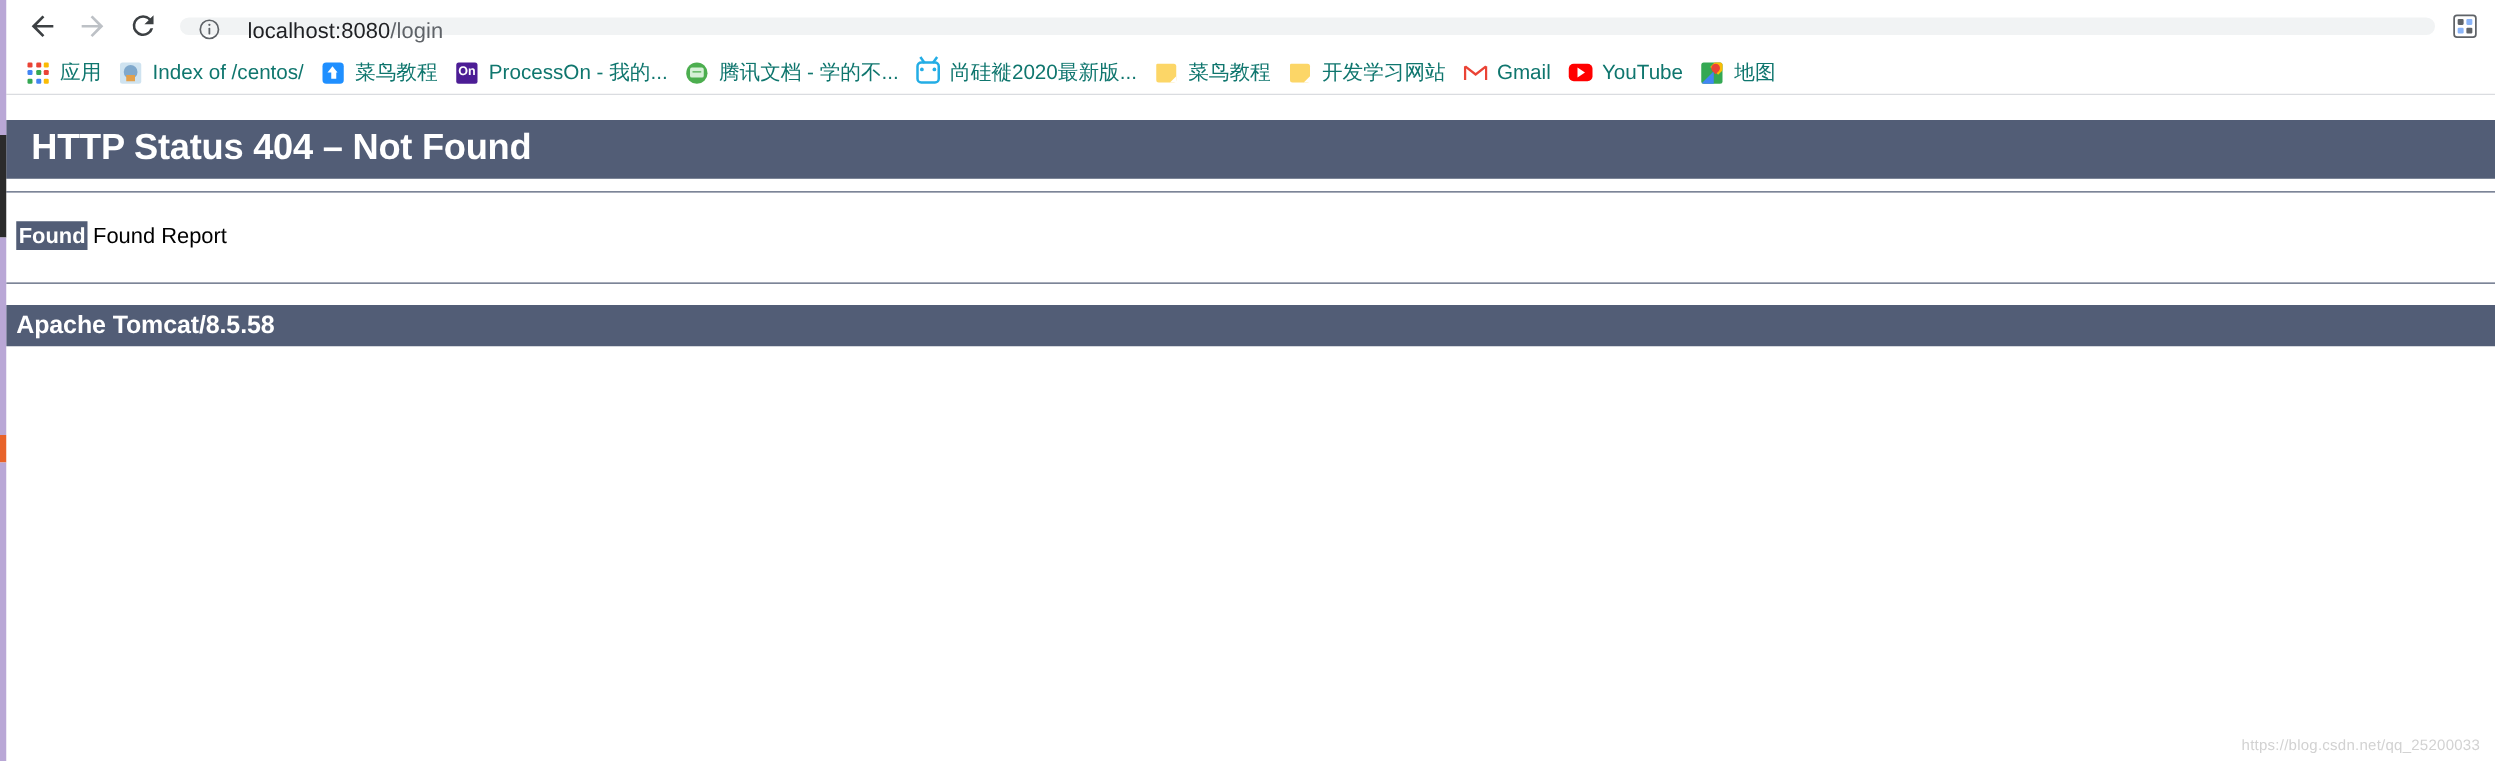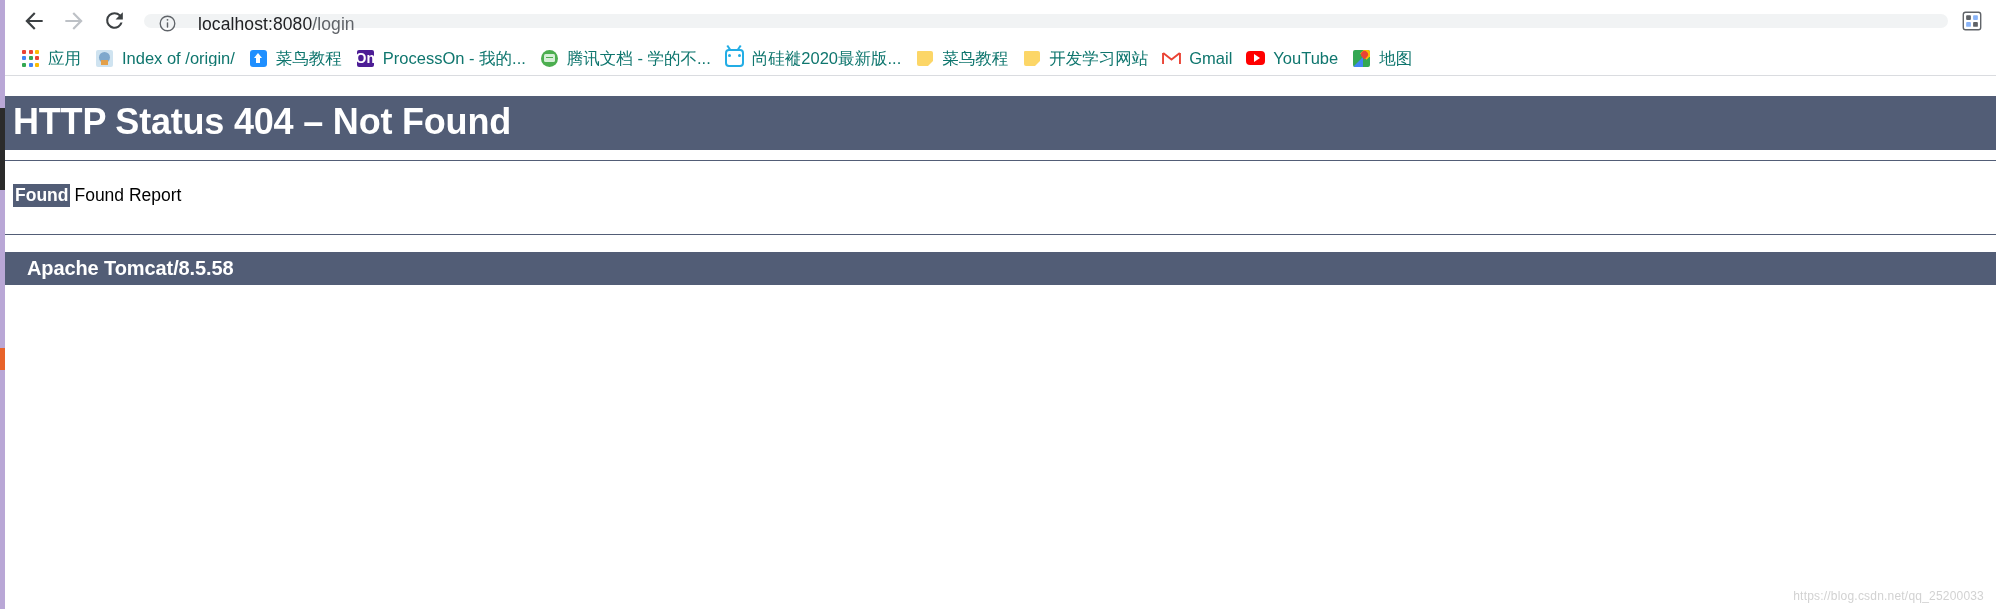--- a/index.html
+++ b/index.html
@@ -167,28 +167,28 @@
   }
 
   .tomcat-bar {
     background: #525d76;
     color: #ffffff;
     font-weight: bold;
     font-family: "Liberation Sans", sans-serif;
   }
   .tomcat-h1 {
     margin: 19px 0 0 0;
-    padding: 7px 0 9px 13px;
-    font-size: 36px;
+    padding: 7px 0 9px 25px;
+    font-size: 29px;
     line-height: 1.06;
     letter-spacing: -0.2px;
   }
   .tomcat-h3 {
     margin: 17px 0 0 0;
-    padding: 5px 0 6px 27px;
+    padding: 5px 0 6px 13px;
     font-size: 20px;
     line-height: 1.1;
     letter-spacing: -0.1px;
   }
 
   hr.sep {
     border: none;
     border-top: 1px solid #525d76;
     margin: 10px 0 0 0;
     height: 0;
@@ -321,36 +321,36 @@
       <span class="bm-label">应用</span>
     </div>
 
     <div class="bm">
       <span class="bm-ico">
         <span class="sq" style="background:#cfe3f0;position:relative;overflow:hidden;display:block">
           <span style="position:absolute;left:3px;top:2px;width:11px;height:11px;border-radius:50%;background:#7fa8cc"></span>
           <span style="position:absolute;left:5px;top:10px;width:7px;height:5px;background:#e3a04a"></span>
         </span>
       </span>
-      <span class="bm-label">Index of /origin/</span>
+      <span class="bm-label">Index of /centos/</span>
     </div>
 
     <div class="bm">
       <span class="bm-ico">
         <span class="sq" style="background:#1f8fff;position:relative;display:block;border-radius:3px">
           <span style="position:absolute;left:4px;top:3px;width:0;height:0;border-left:4.5px solid transparent;border-right:4.5px solid transparent;border-bottom:5px solid #ffffff"></span>
           <span style="position:absolute;left:6.5px;top:7.5px;width:4px;height:6px;background:#ffffff"></span>
         </span>
       </span>
       <span class="bm-label">菜鸟教程</span>
     </div>
 
     <div class="bm">
       <span class="bm-ico">
-        <span class="sq" style="background:#4c1d95;display:flex;align-items:center;justify-content:center;color:#fff;font-size:14px;font-weight:bold;font-family:'Liberation Sans',sans-serif;line-height:1">On</span>
+        <span class="sq" style="background:#4c1d95;display:flex;align-items:center;justify-content:center;color:#fff;font-size:10px;font-weight:bold;font-family:'Liberation Sans',sans-serif;line-height:1">On</span>
       </span>
       <span class="bm-label">ProcessOn - 我的...</span>
     </div>
 
     <div class="bm">
       <span class="bm-ico">
         <span class="circ" style="background:#4cae4f;position:relative;display:block">
           <span style="position:absolute;left:3px;top:4.5px;width:11px;height:8px;background:#d6efd7;border-radius:1.5px"></span>
           <span style="position:absolute;left:5px;top:7px;width:7px;height:1.6px;background:#4cae4f"></span>
         </span>

